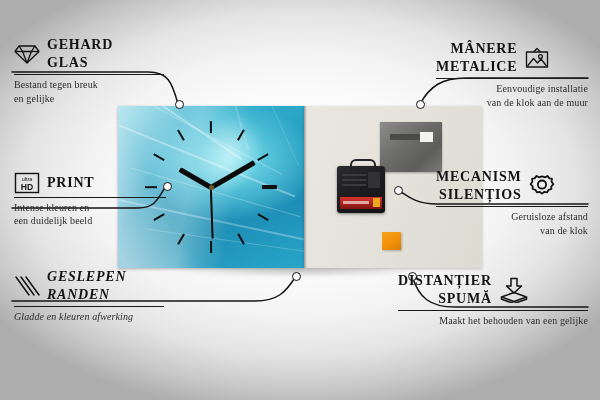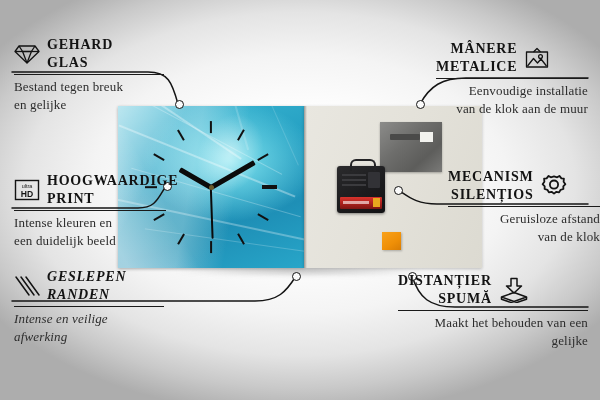--- a/index.html
+++ b/index.html
@@ -102,21 +102,21 @@
   
   .callout{position:absolute;}
   .co-head{display:flex;align-items:center;gap:7px;}
   .co-head.right{justify-content:flex-start;}
   .co-title{
     font-size:14px;font-weight:700;letter-spacing:.055em;
     line-height:1.26;color:#131313;text-transform:uppercase;
   }
   .co-rule{height:1px;background:#1a1a1a;margin:3px 0 3px;}
   .co-sub{
-    font-size:13px;line-height:1.34;color:#2c2c2c;letter-spacing:.012em;
+    font-size:10px;line-height:1.34;color:#2c2c2c;letter-spacing:.012em;
   }
   .co-sub.right{text-align:right;}
   .ico{flex:0 0 auto;display:block;}
 
   
   #leaders{position:absolute;left:0;top:0;width:600px;height:400px;pointer-events:none;}
   .dot{
     position:absolute;width:9px;height:9px;border-radius:50%;
     background:#fbfbfb;border:1.6px solid #141414;
     box-sizing:border-box;
@@ -226,21 +226,20 @@
   </div>
 
   <div class="callout" style="left:14px;top:172px;width:152px;">
     <div class="co-head">
       <svg class="ico" width="26" height="22" viewBox="0 0 26 22">
         <rect x="1.5" y="1.5" width="23" height="19" fill="none" stroke="#131313" stroke-width="1.4"></rect>
         <text x="13" y="9" font-family="Liberation Sans, sans-serif" font-size="5.4" text-anchor="middle" fill="#131313">ultra</text>
         <text x="13" y="18" font-family="Liberation Sans, sans-serif" font-size="8.6" font-weight="bold" text-anchor="middle" fill="#131313">HD</text>
       </svg>
       <div class="co-title">
-        <div>HOOGWAARDIGE</div>
         <div>PRINT</div>
       </div>
     </div>
     <div class="co-rule"></div>
     <div class="co-sub">
       <div>Intense kleuren en</div>
       <div>een duidelijk beeld</div>
     </div>
   </div>
 
@@ -253,21 +252,21 @@
             <path d="M12,2 L25,20"></path>
         </g>
       </svg>
       <div class="co-title">
         <div>GESLEPEN</div>
         <div>RANDEN</div>
       </div>
     </div>
     <div class="co-rule"></div>
     <div class="co-sub">
-      <div>Intense en veilige afwerking</div>
+      <div>Gladde en kleuren afwerking</div>
     </div>
   </div>
 
   <div class="callout" style="left:436px;top:40px;width:152px;">
     <div class="co-head right">
       <div class="co-title" style="text-align:right;">
         <div>MÂNERE</div>
         <div>METALICE</div>
       </div>
       <svg class="ico" width="26" height="22" viewBox="0 0 26 22">
@@ -279,21 +278,21 @@
         </g>
       </svg>
     </div>
     <div class="co-rule"></div>
     <div class="co-sub right">
       <div>Eenvoudige installatie</div>
       <div>van de klok aan de muur</div>
     </div>
   </div>
 
-  <div class="callout" style="left:448px;top:168px;width:152px;">
+  <div class="callout" style="left:436px;top:168px;width:152px;">
     <div class="co-head right">
       <div class="co-title" style="text-align:right;">
         <div>MECANISM</div>
         <div>SILENȚIOS</div>
       </div>
       <svg class="ico" width="26" height="24" viewBox="0 0 26 24">
         <g fill="none" stroke="#131313" stroke-width="1.8" stroke-linejoin="round">
           <path d="M13,2.4 L16.2,3.3 L18.4,1.9 L20.4,4.4 L22.9,4.6 L22.6,7.8
                    L24.4,10.2 L22.3,12.3 L22.4,15 L19.6,15.8 L18.1,18.4 L15.4,17.8
                    L13,19.6 L10.6,17.8 L7.9,18.4 L6.4,15.8 L3.6,15 L3.7,12.3

